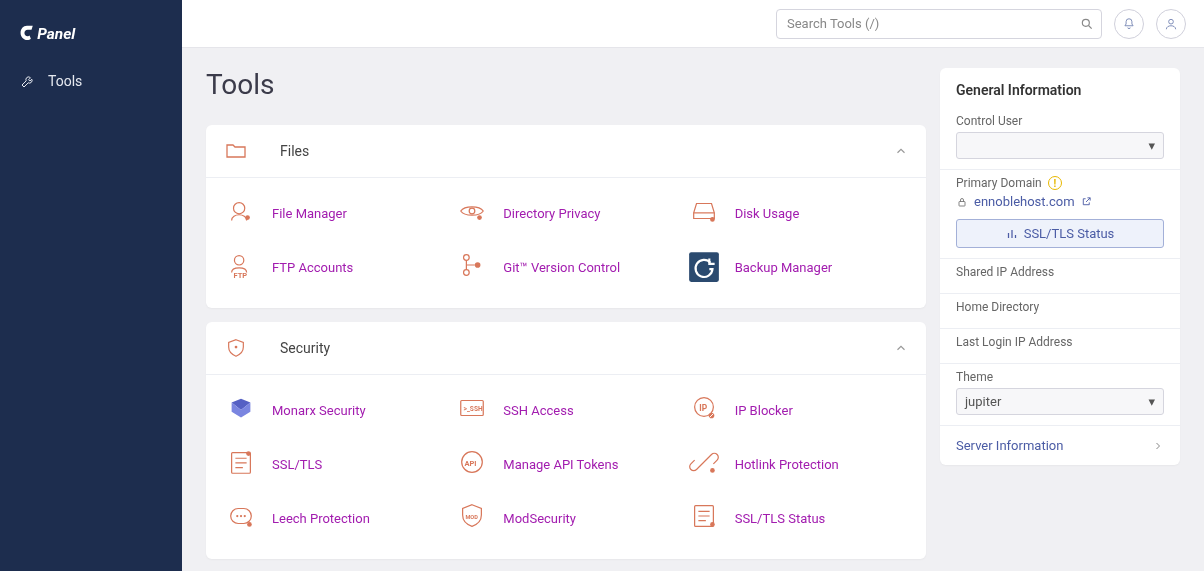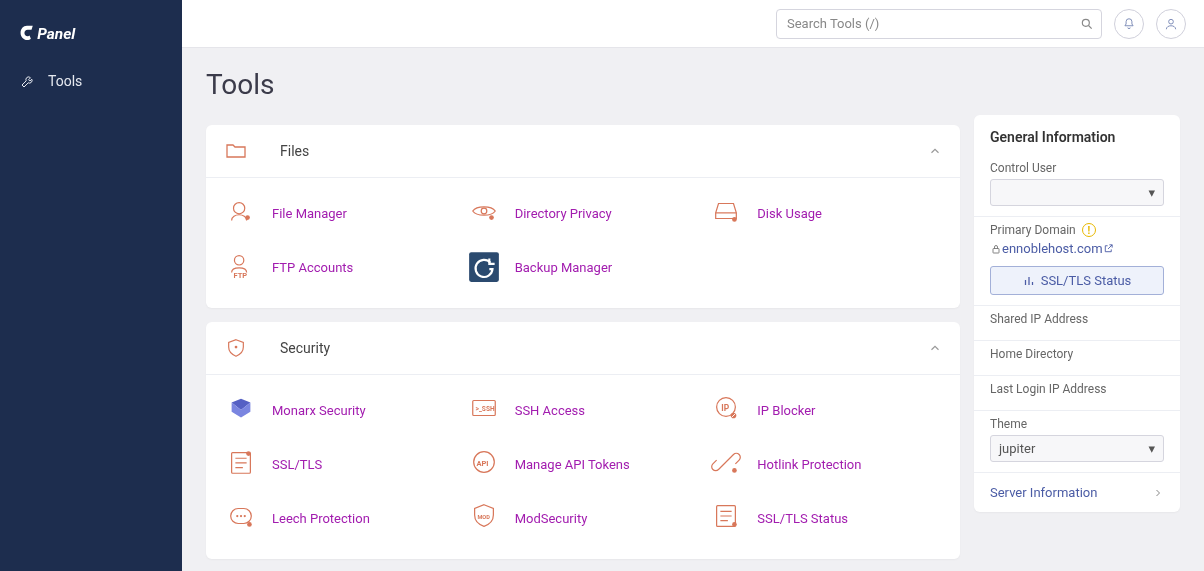--- a/index.html
+++ b/index.html
@@ -21,27 +21,27 @@
 .page-title { font-size: 28px; font-weight: 400; color: #3b3b4a; margin-bottom: 24px; }
 .panel { background: #fff; border-radius: 6px; margin-bottom: 14px; box-shadow: 0 1px 2px rgba(0,0,0,0.04); }
 .panel-header { display: flex; align-items: center; padding: 14px 18px; gap: 14px; border-bottom: 1px solid #eceef3; }
 .panel-header .ptitle { font-size: 14px; color: #444; flex: 1; margin-left: 18px; }
 .panel-header .chev { color: #888; }
 .panel-icon { width: 24px; height: 24px; display: flex; align-items: center; justify-content: center; }
 .panel-body { padding: 10px 18px 16px; display: grid; grid-template-columns: repeat(3, 1fr); gap: 4px 10px; }
 .tool-link { display: flex; align-items: center; gap: 14px; padding: 8px 0; }
 .tool-link .ticon { width: 34px; height: 34px; display: flex; align-items: flex-start; justify-content: center; flex-shrink: 0; }
 .tool-link .tlabel { font-size: 13px; color: #a21caf; cursor: pointer; }
-.side-right { width: 206px; flex-shrink: 0; margin-top: 47px; }
+.side-right { width: 240px; flex-shrink: 0; }
 .info-card { background: #fff; border-radius: 6px; box-shadow: 0 1px 2px rgba(0,0,0,0.04); }
 .info-card h3 { font-size: 14px; font-weight: 600; color: #333; padding: 14px 16px 10px; }
 .info-section { padding: 6px 16px 10px; border-bottom: 1px solid #eceef3; }
 .info-section:last-child { border-bottom: none; }
 .info-label { font-size: 12px; color: #666; margin-bottom: 4px; display: flex; align-items: center; gap: 6px; }
-.domain-link { font-size: 13px; color: #4b5ca5; display: flex; align-items: center; gap: 0; margin-top: 4px; }
+.domain-link { font-size: 13px; color: #4b5ca5; display: flex; align-items: center; gap: 6px; margin-top: 4px; }
 .ssl-btn { display: flex; align-items: center; justify-content: center; gap: 6px; width: 100%; margin-top: 10px; border: 1px solid #a3b0d8; background: #eef2fb; color: #4b5ca5; font-size: 13px; padding: 6px; border-radius: 3px; cursor: pointer; }
 .select-box { border: 1px solid #d5d5de; border-radius: 3px; padding: 5px 8px; font-size: 13px; color: #555; margin-top: 4px; display: flex; justify-content: space-between; align-items: center; cursor: pointer; background: #f7f7f9; }
 .server-info { display: flex; justify-content: space-between; align-items: center; padding: 12px 16px; font-size: 13px; color: #4b5ca5; cursor: pointer; }
 .warn-icon { width: 14px; height: 14px; border-radius: 50%; border: 1.5px solid #e8b800; color: #e8b800; display: inline-flex; align-items: center; justify-content: center; font-size: 10px; font-weight: bold; }
 svg { display: block; }
 .cpc { stroke: #d8775a; fill: none; stroke-width: 1.3; }
 .cpcf { fill: #d8775a; stroke: none; }
 </style>
 </head>
 <body>
@@ -141,20 +141,31 @@
                 <svg width="30" height="30" viewBox="0 0 32 32">
                   <circle class="cpc" cx="14" cy="11" r="5"></circle>
                   <path class="cpc" d="M6 24c0-4 4-5 8-5s8 1 8 5"></path>
                   <text x="8" y="30" class="cpcf" font-size="8" font-weight="700">FTP</text>
                 </svg>
               </span>
               <span class="tlabel">FTP Accounts</span>
             </div>
           <div class="tool-link">
               <span class="ticon">
+                <svg width="30" height="30" viewBox="0 0 32 32">
+                  <circle class="cpc" cx="10" cy="8" r="3"></circle>
+                  <circle class="cpc" cx="10" cy="24" r="3"></circle>
+                  <circle class="cpcf" cx="22" cy="16" r="3"></circle>
+                  <path class="cpc" d="M10 11v10M10 16h9"></path>
+                </svg>
+              </span>
+              <span class="tlabel">Git™ Version Control</span>
+            </div>
+          <div class="tool-link">
+              <span class="ticon">
                 <svg width="34" height="34" viewBox="0 0 32 32">
                   <rect fill="#2b4a6f" x="2" y="2" width="28" height="28" rx="2"></rect>
                   <path d="M22 12a8 8 0 1 0 2 6h-3" fill="none" stroke="#fff" stroke-width="2"></path>
                   <path d="M21 8v5h5" fill="none" stroke="#fff" stroke-width="2"></path>
                 </svg>
               </span>
               <span class="tlabel">Backup Manager</span>
             </div>
         </div>
       </div>

